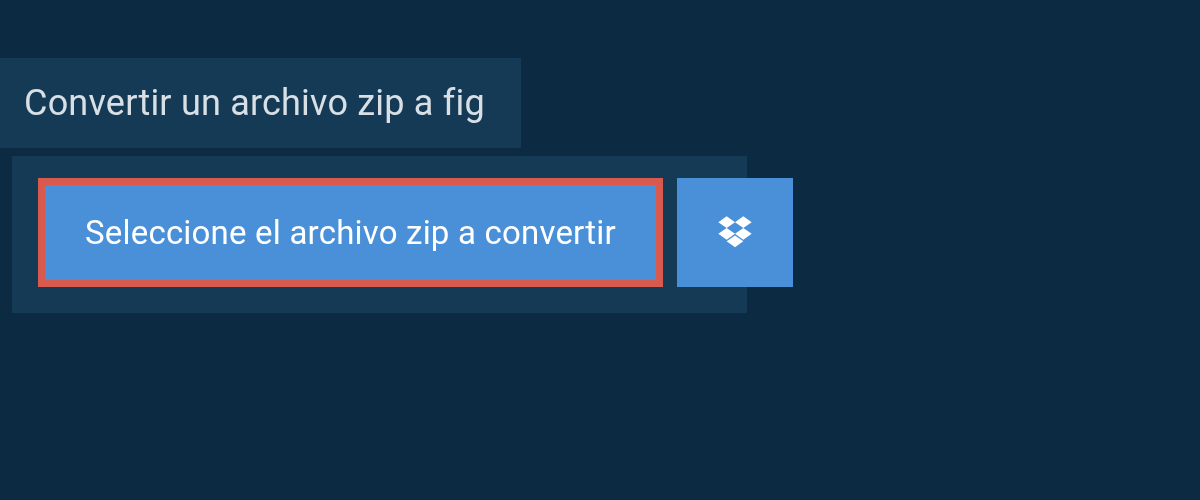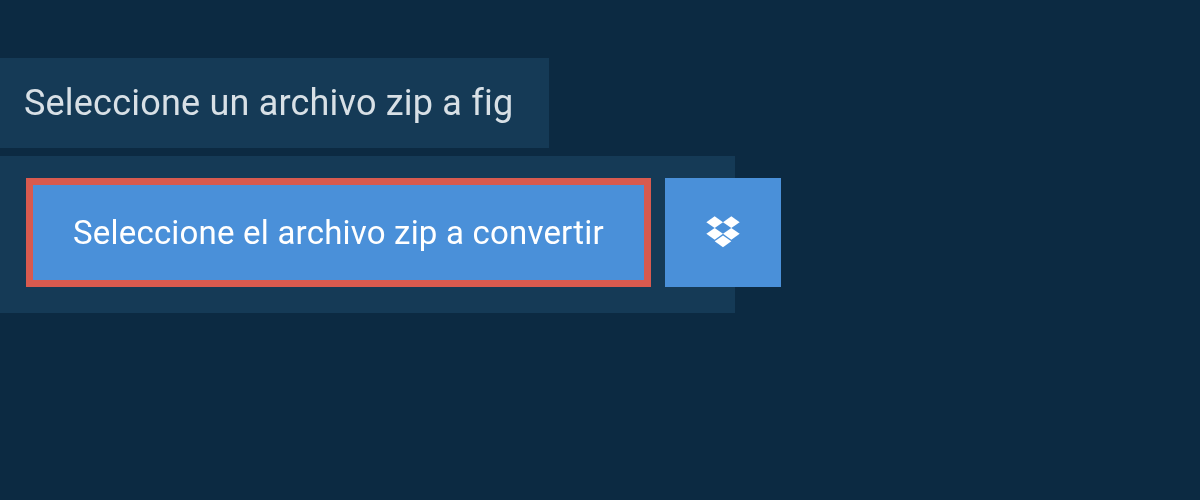--- a/index.html
+++ b/index.html
@@ -23,21 +23,21 @@
     }
     .header-title {
       color: #d8e0e6;
       font-size: 36px;
       font-weight: 400;
       letter-spacing: 0.2px;
     }
     .panel {
       background: #153a56;
       margin-top: 8px;
-      margin-left: 0;
+      margin-left: 12px;
       width: 735px;
       padding: 22px 26px 26px 26px;
     }
     .button-row {
       display: flex;
       gap: 14px;
       align-items: stretch;
     }
     .select-button {
       background: #4a90d9;
@@ -68,21 +68,21 @@
       height: 40px;
       fill: #ffffff;
     }
   </style>
 </head>
 <body>
 
 
 
 <div class="header-tab">
-  <h1 class="header-title">Seleccione un archivo zip a fig</h1>
+  <h1 class="header-title">Convertir un archivo zip a fig</h1>
 </div>
 
 <div class="panel">
   <div class="button-row">
     <div class="select-button">
       <span>Seleccione el archivo zip a convertir</span>
     </div>
     <div class="dropbox-button">
       <svg viewBox="0 0 48 48">
         <path d="M14 4 L24 11 L14 18 L4 11 Z"></path>

